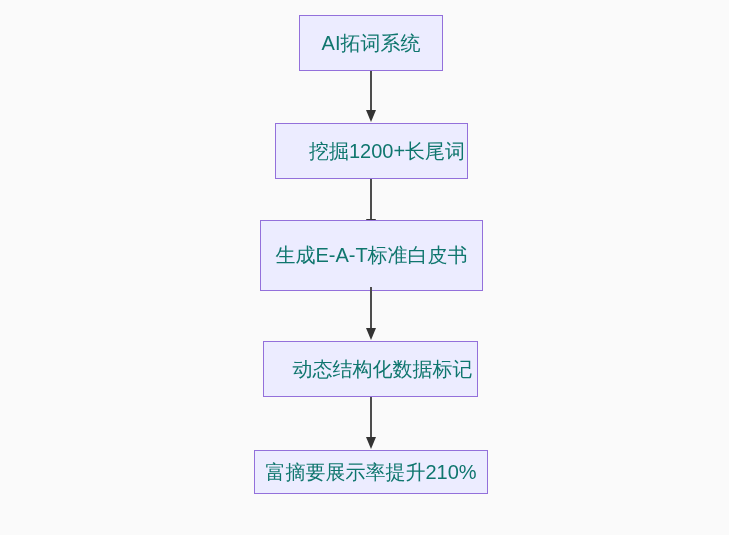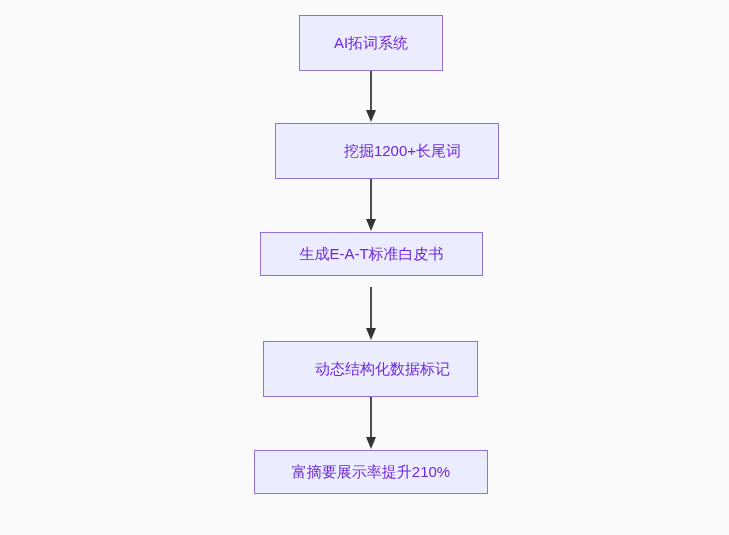--- a/index.html
+++ b/index.html
@@ -13,31 +13,31 @@
       width: 729px;
       height: 535px;
       background: #fafafa;
       overflow: hidden;
     }
     .flow-node {
       position: absolute;
       box-sizing: border-box;
       background: #ececff;
       border: 1.5px solid #9370db;
-      color: #6d28d9;
-      font-size: 15px;
+      color: #0f766e;
+      font-size: 20px;
       display: flex;
       align-items: center;
       justify-content: center;
       text-align: center;
       white-space: nowrap;
     }
     .n1 { left: 299px; top: 15px;  width: 144px; height: 56px; }
-    .n2 { left: 275px; top: 123px; width: 224px; height: 56px; padding-left: 31px; }
-    .n3 { left: 260px; top: 232px; width: 223px; height: 44px; }
+    .n2 { left: 275px; top: 123px; width: 193px; height: 56px; padding-left: 31px; }
+    .n3 { left: 260px; top: 220px; width: 223px; height: 71px; }
     .n4 { left: 263px; top: 341px; width: 215px; height: 56px; padding-left: 24px; }
     .n5 { left: 254px; top: 450px; width: 234px; height: 44px; }
 
     .edge {
       position: absolute;
       left: 370px;
       width: 2px;
       background: #4d4d4d;
     }
     .a1 { top: 71px;  height: 40px; }

